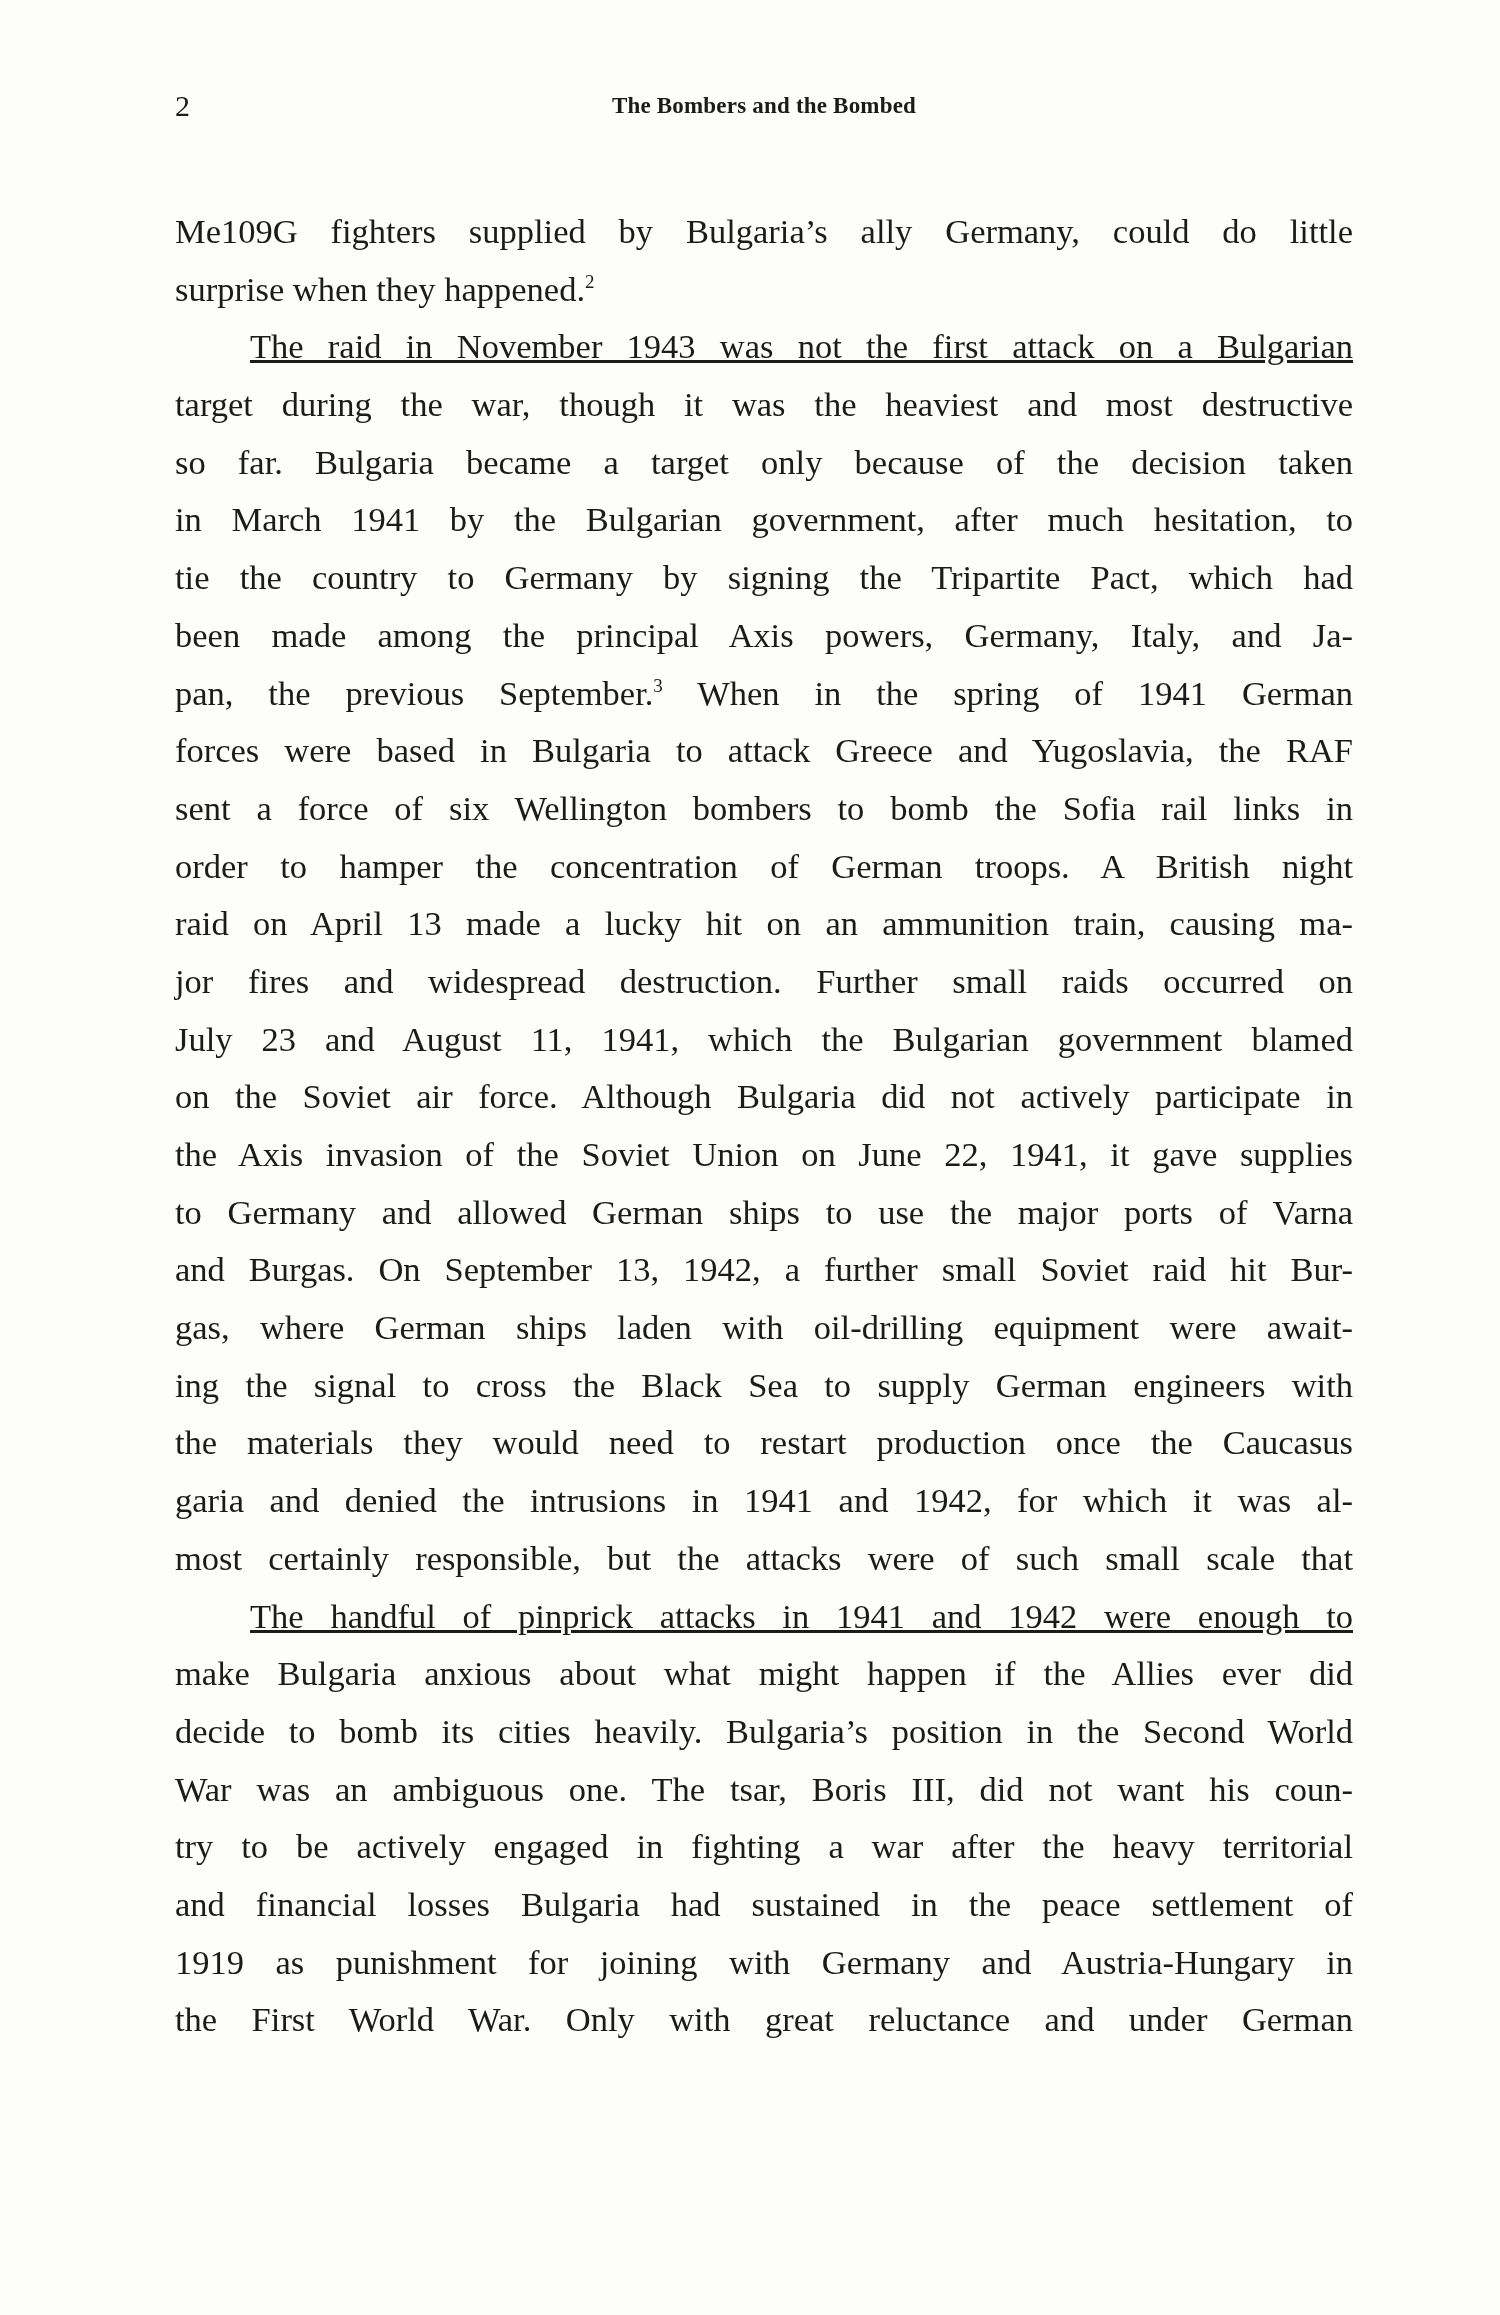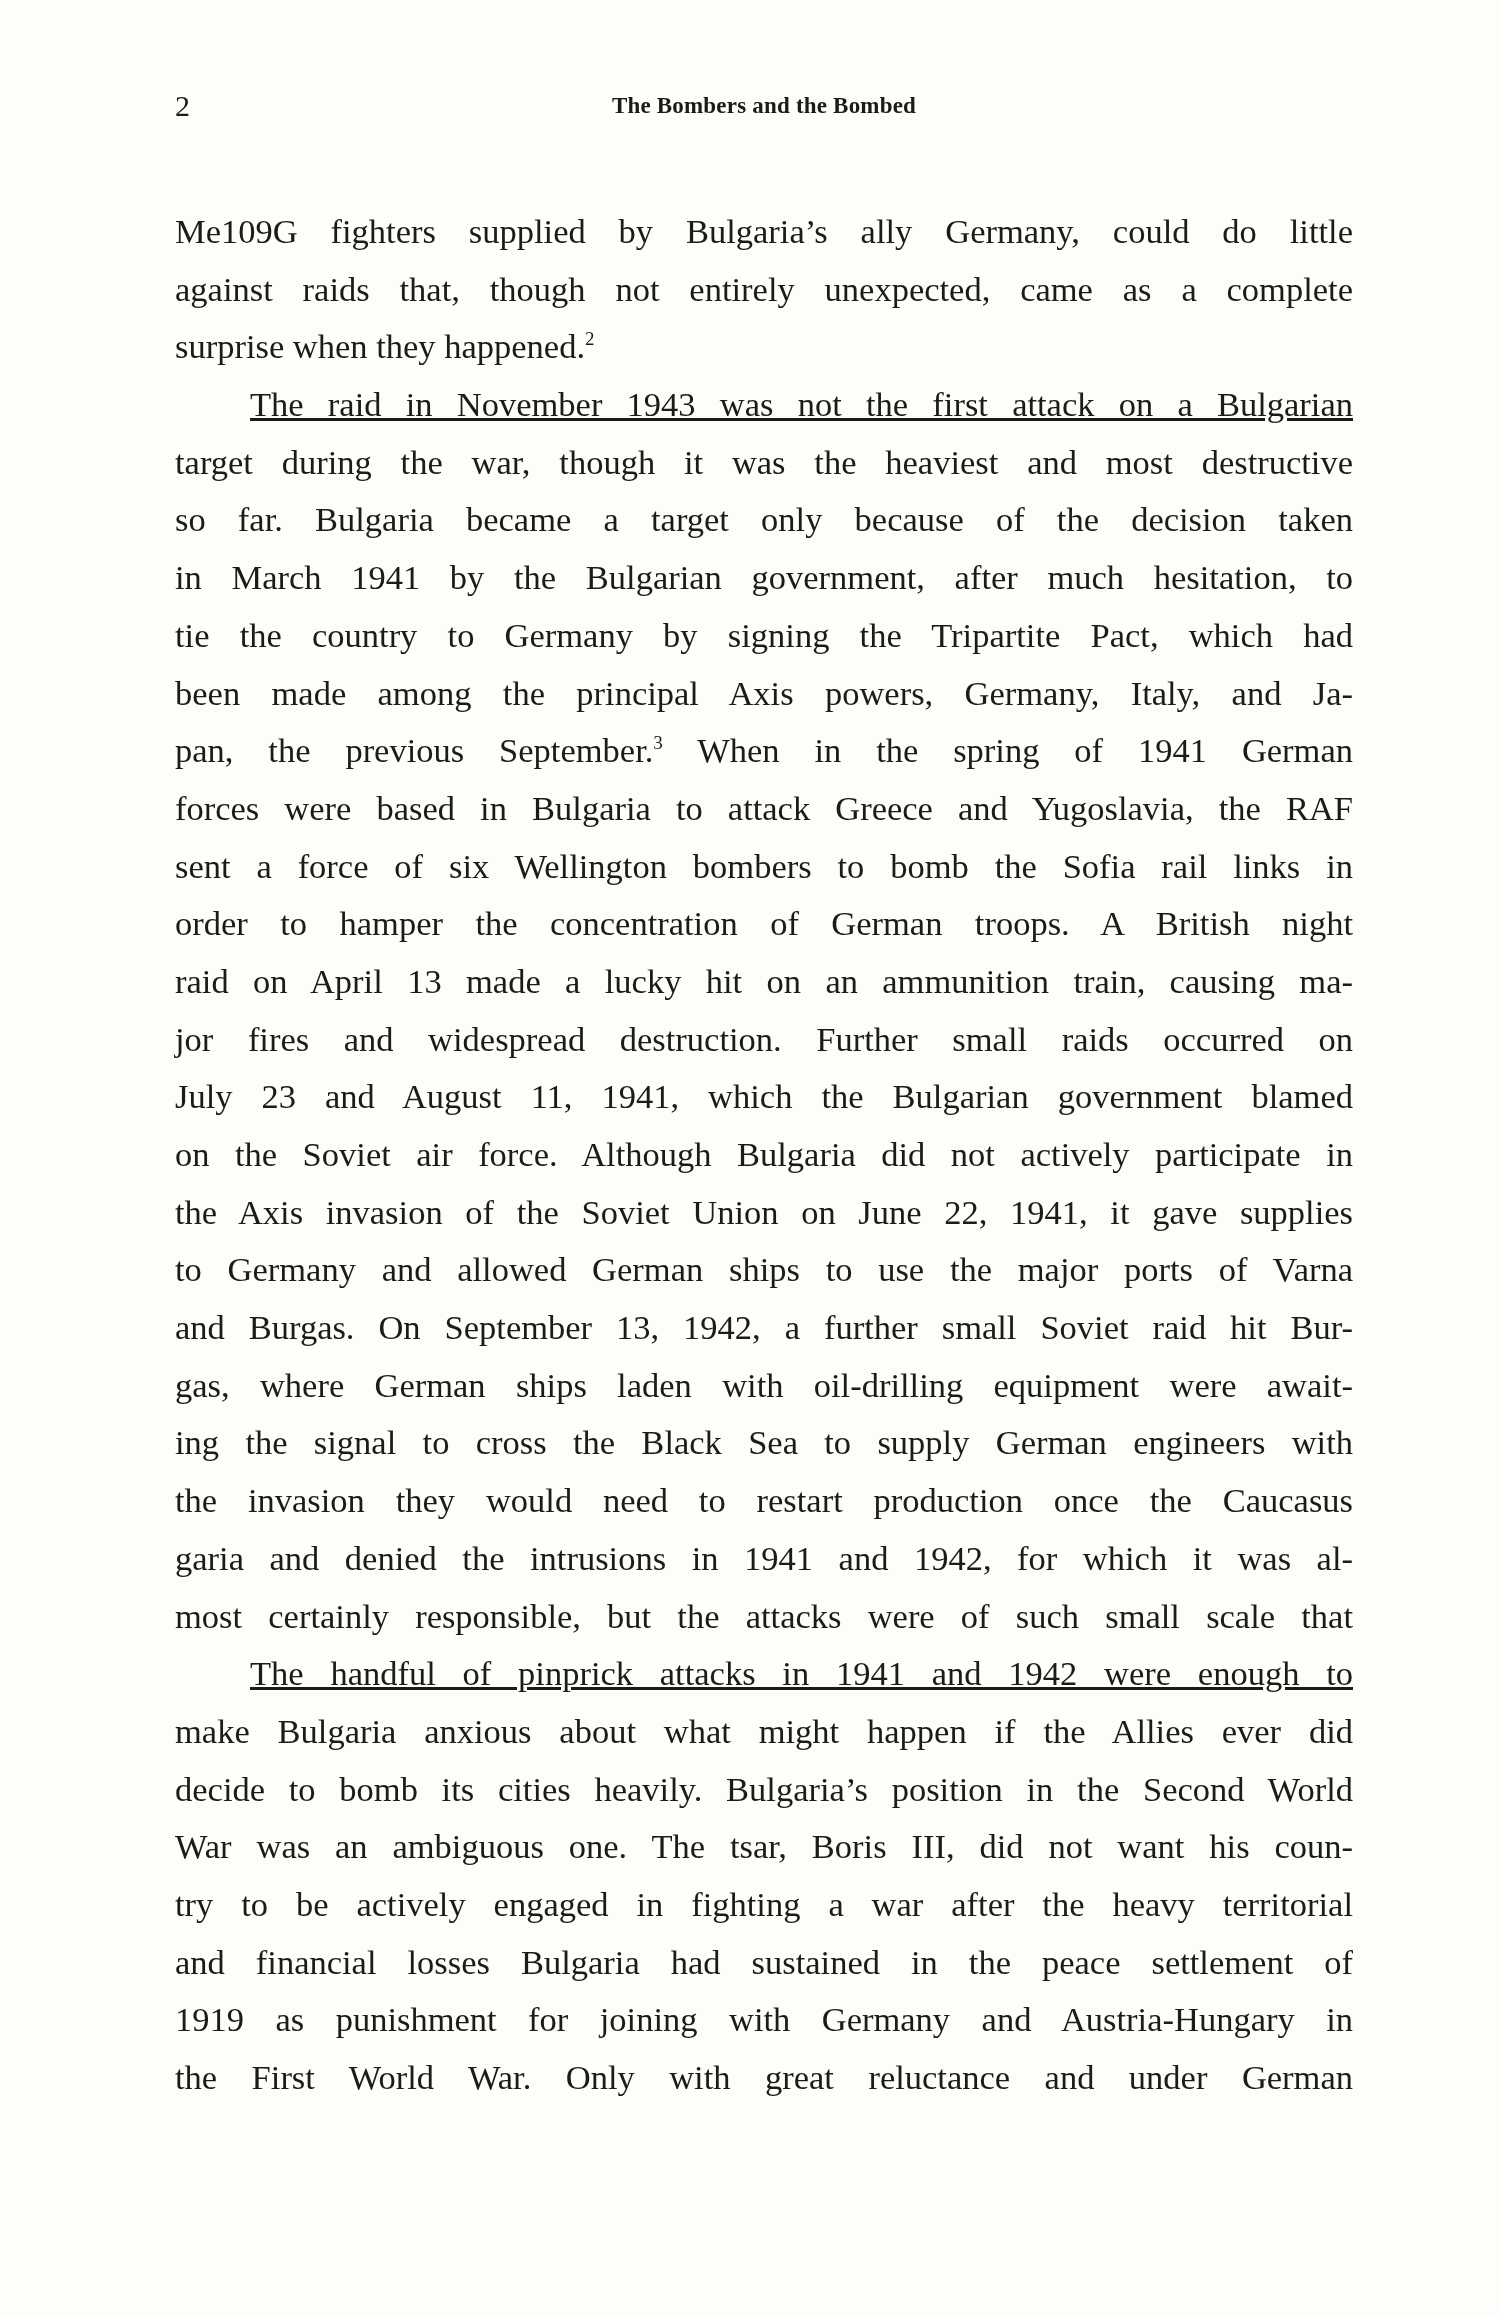--- a/index.html
+++ b/index.html
@@ -81,42 +81,41 @@
 <body>
 
 <div class="page">
   <div class="running-head">
     <span class="page-number">2</span>
     <span class="running-title">The Bombers and the Bombed</span>
   </div>
 
   <div class="body-text" id="body-text">
       <span class="line"><span>Me109G fighters supplied by Bulgaria’s ally Germany, could do little</span></span>
-      <span class="line"><span>against raids that, though not entirely unexpected, came as a complete</span></span>
       <span class="line last"><span>surprise when they happened.</span><sup class="note">2</sup></span>
       <span class="line indent"><span>The raid in November 1943 was not the first attack on a Bulgarian</span></span>
       <span class="line"><span>target during the war, though it was the heaviest and most destructive</span></span>
       <span class="line"><span>so far. Bulgaria became a target only because of the decision taken</span></span>
       <span class="line"><span>in March 1941 by the Bulgarian government, after much hesitation, to</span></span>
       <span class="line"><span>tie the country to Germany by signing the Tripartite Pact, which had</span></span>
       <span class="line"><span>been made among the principal Axis powers, Germany, Italy, and Ja-</span></span>
       <span class="line"><span>pan, the previous September.</span><sup class="note">3</sup><span> When in the spring of 1941 German</span></span>
       <span class="line"><span>forces were based in Bulgaria to attack Greece and Yugoslavia, the RAF</span></span>
       <span class="line"><span>sent a force of six Wellington bombers to bomb the Sofia rail links in</span></span>
       <span class="line"><span>order to hamper the concentration of German troops. A British night</span></span>
       <span class="line"><span>raid on April 13 made a lucky hit on an ammunition train, causing ma-</span></span>
       <span class="line"><span>jor fires and widespread destruction. Further small raids occurred on</span></span>
       <span class="line"><span>July 23 and August 11, 1941, which the Bulgarian government blamed</span></span>
       <span class="line"><span>on the Soviet air force. Although Bulgaria did not actively participate in</span></span>
       <span class="line"><span>the Axis invasion of the Soviet Union on June 22, 1941, it gave supplies</span></span>
       <span class="line"><span>to Germany and allowed German ships to use the major ports of Varna</span></span>
       <span class="line"><span>and Burgas. On September 13, 1942, a further small Soviet raid hit Bur-</span></span>
       <span class="line"><span>gas, where German ships laden with oil-drilling equipment were await-</span></span>
       <span class="line"><span>ing the signal to cross the Black Sea to supply German engineers with</span></span>
-      <span class="line"><span>the invasion they would need to restart production once the Caucasus</span></span>
+      <span class="line"><span>the materials they would need to restart production once the Caucasus</span></span>
       <span class="line"><span>garia and denied the intrusions in 1941 and 1942, for which it was al-</span></span>
       <span class="line"><span>most certainly responsible, but the attacks were of such small scale that</span></span>
       <span class="line indent"><span>The handful of pinprick attacks in 1941 and 1942 were enough to</span></span>
       <span class="line"><span>make Bulgaria anxious about what might happen if the Allies ever did</span></span>
       <span class="line"><span>decide to bomb its cities heavily. Bulgaria’s position in the Second World</span></span>
       <span class="line"><span>War was an ambiguous one. The tsar, Boris III, did not want his coun-</span></span>
       <span class="line"><span>try to be actively engaged in fighting a war after the heavy territorial</span></span>
       <span class="line"><span>and financial losses Bulgaria had sustained in the peace settlement of</span></span>
       <span class="line"><span>1919 as punishment for joining with Germany and Austria-Hungary in</span></span>
       <span class="line"><span>the First World War. Only with great reluctance and under German</span></span>

